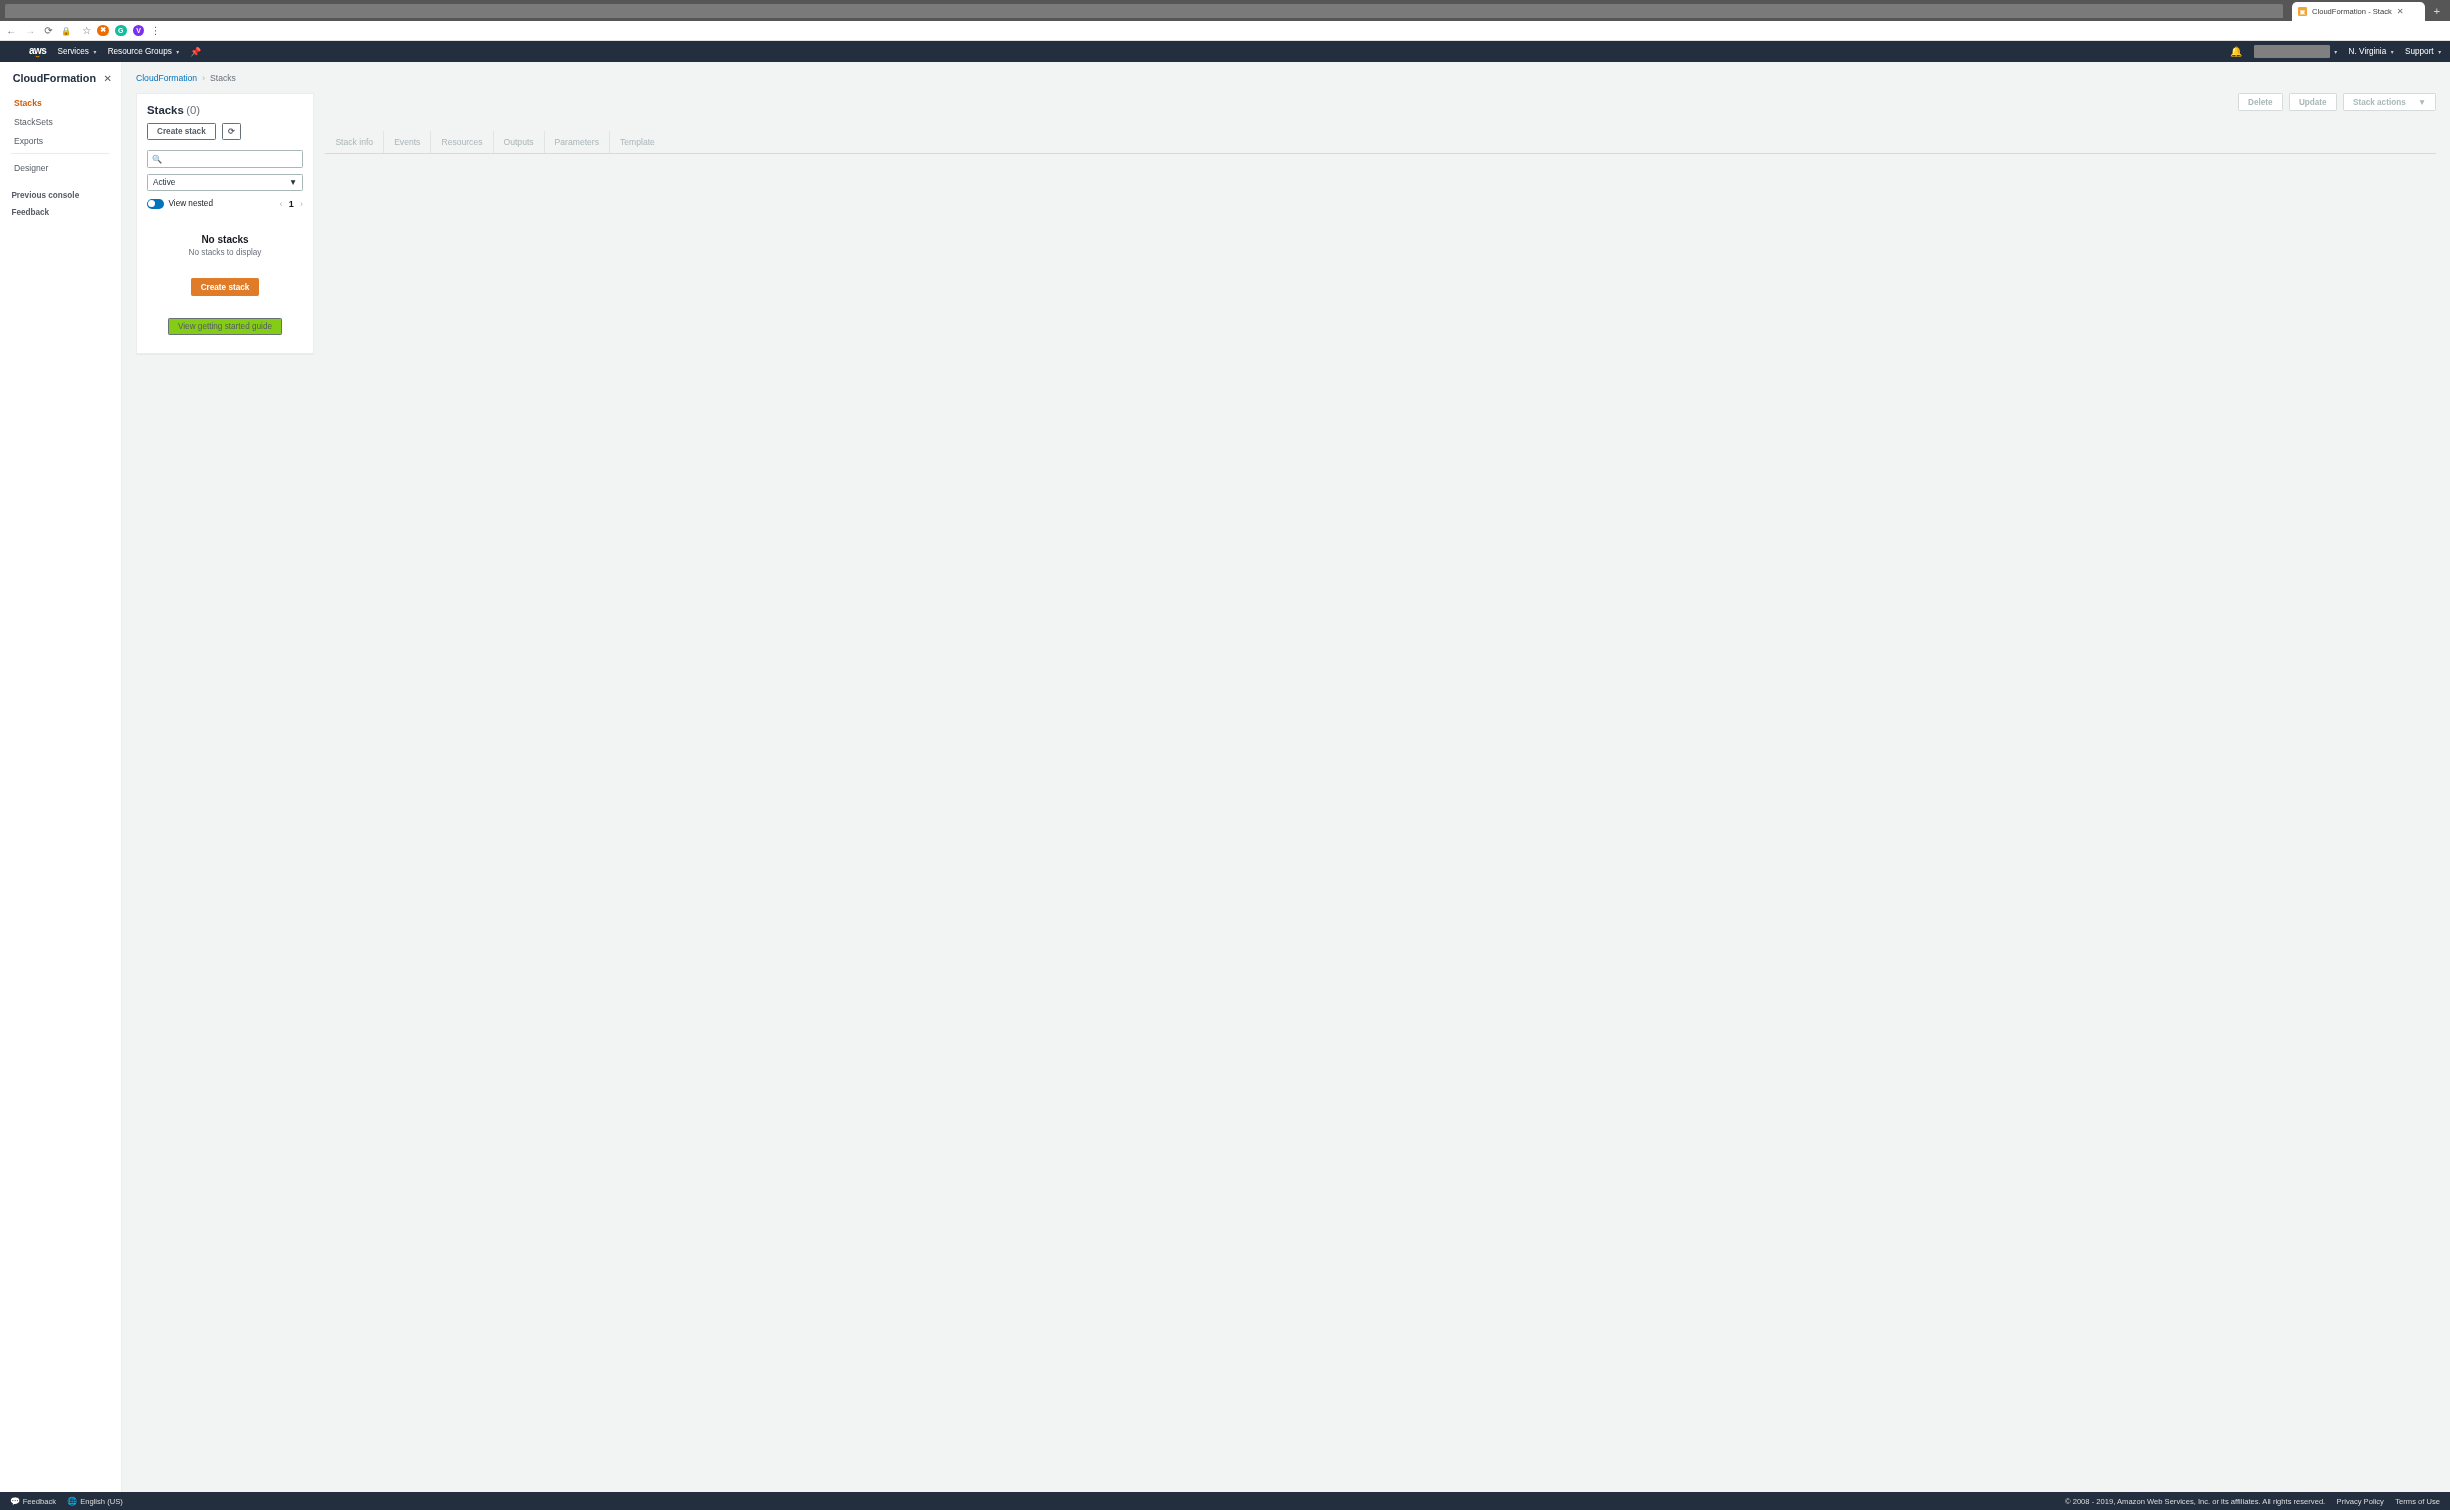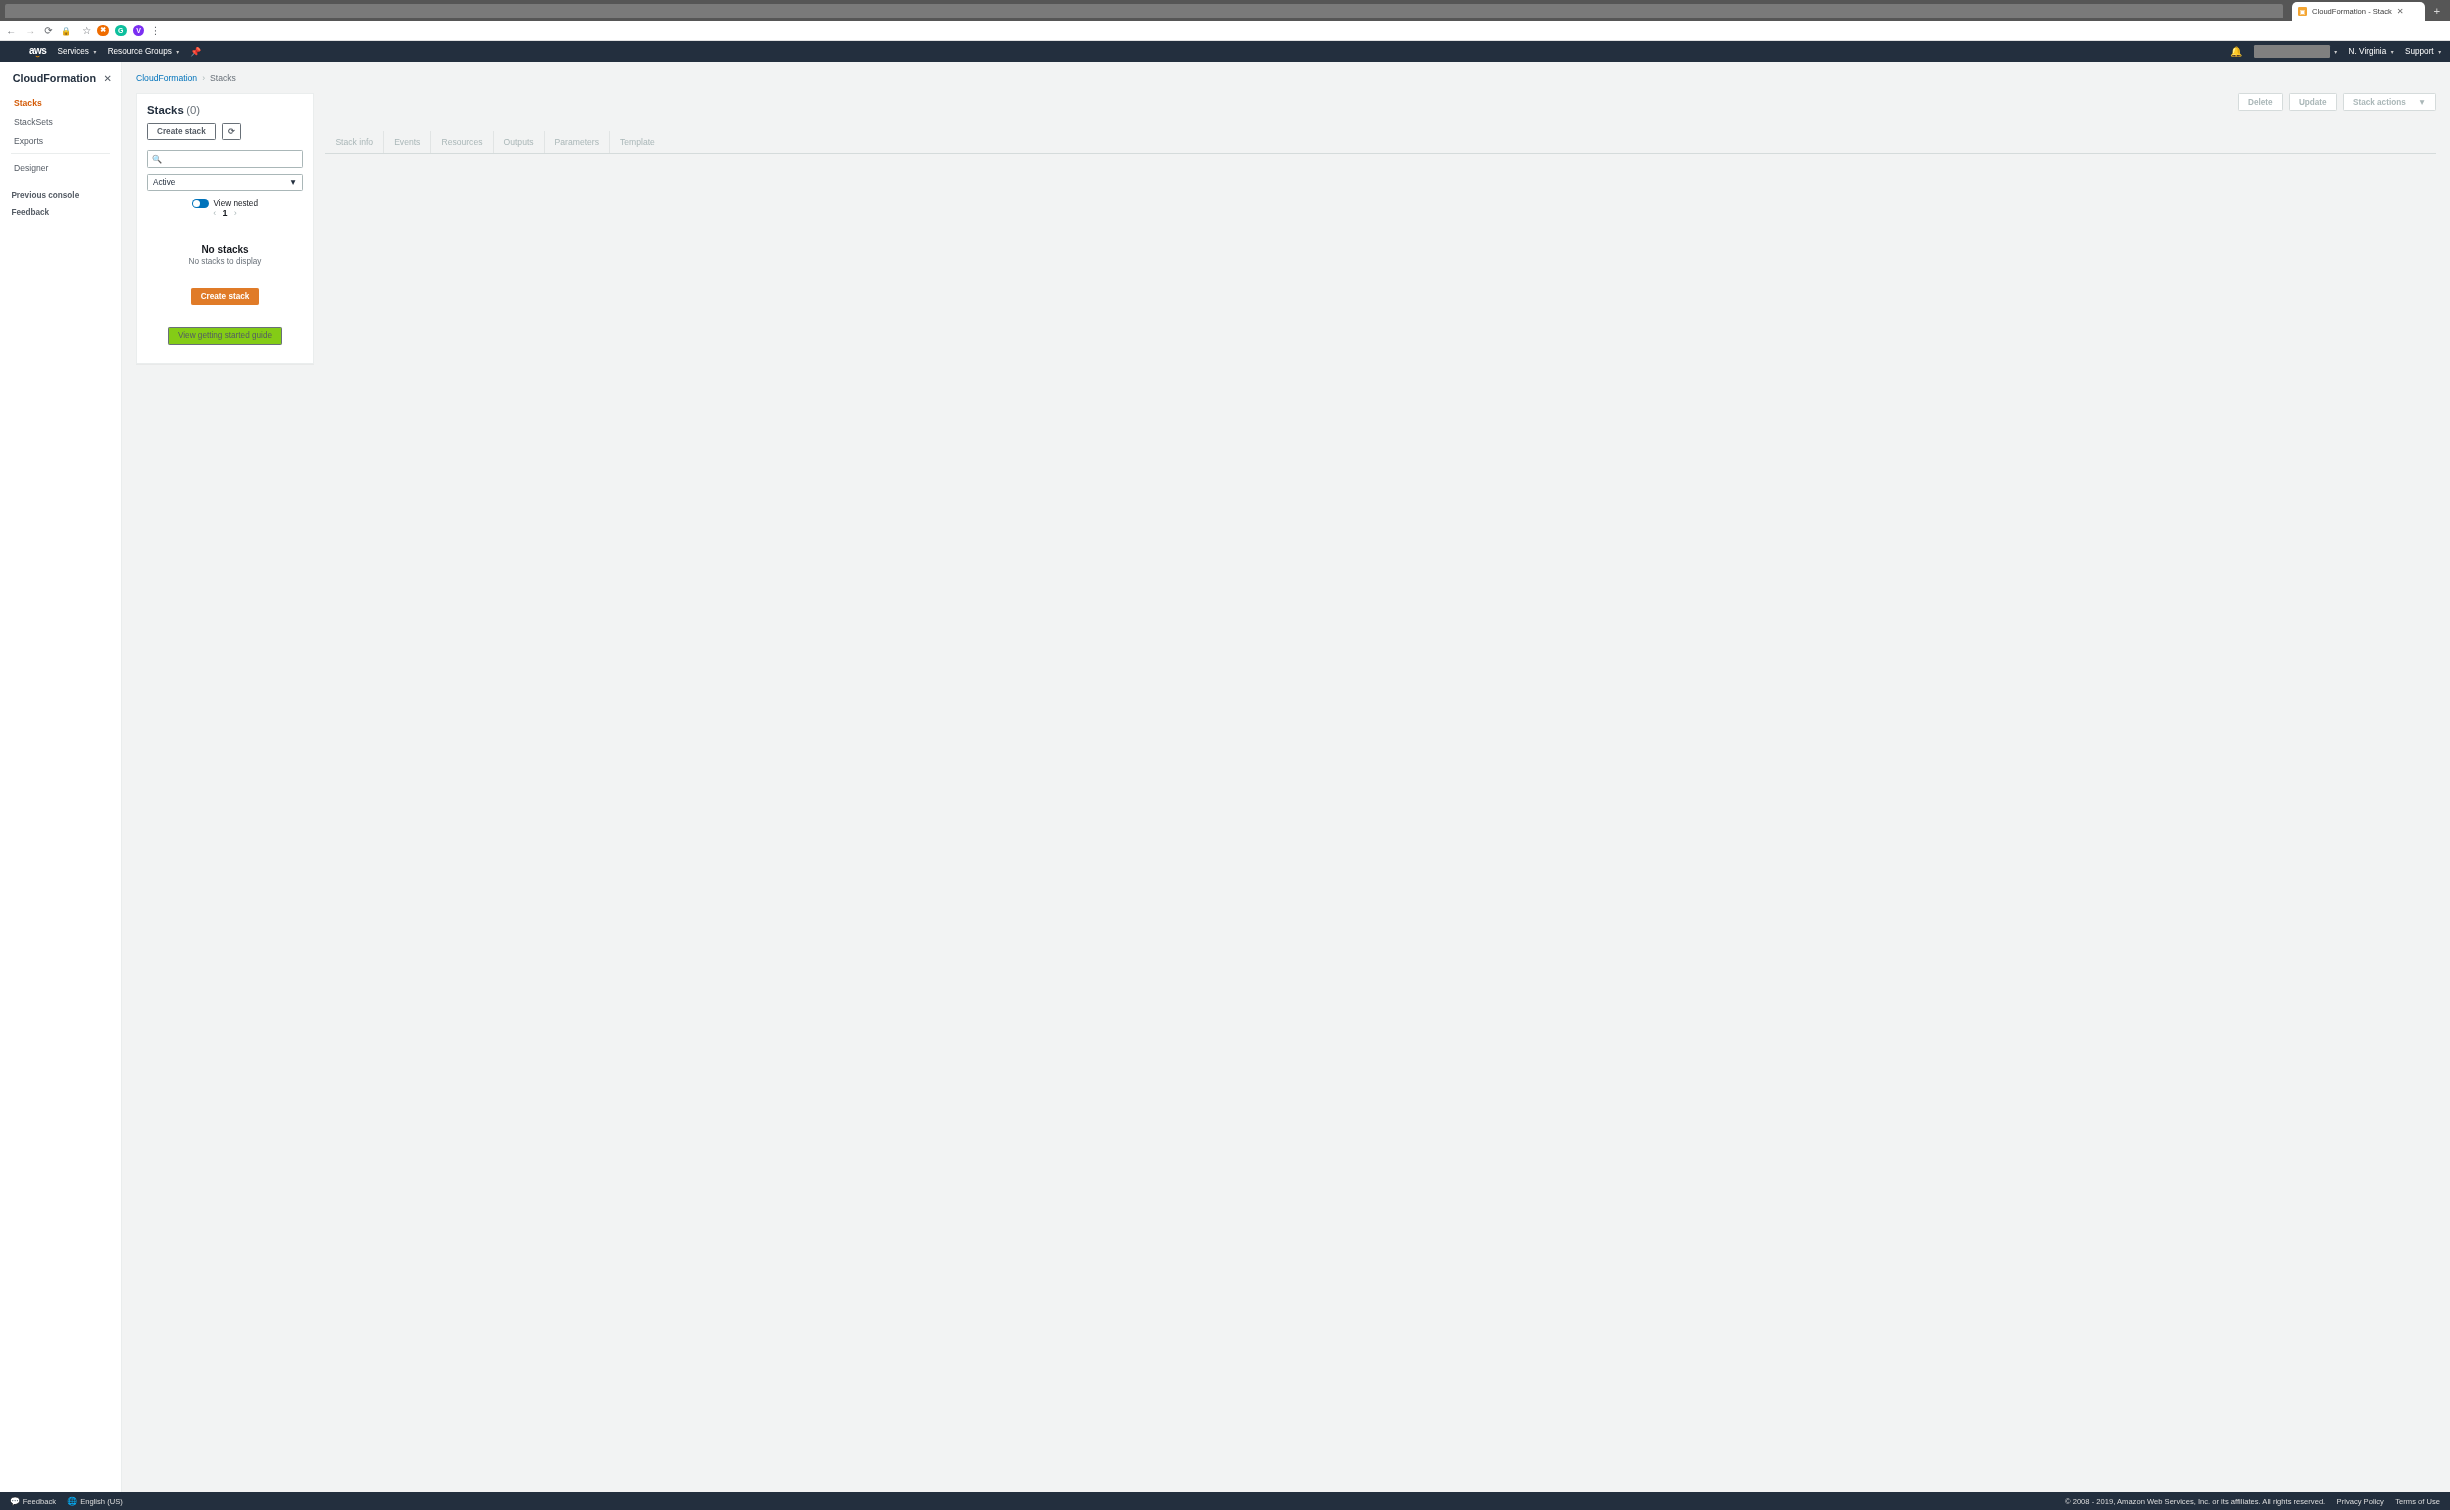--- a/index.html
+++ b/index.html
@@ -64,21 +64,21 @@
   .btn.primary { background: #e07b28; border-color: #e07b28; color: #fff; }
   .btn.disabled { color: #aab7b8; border-color: #d5dbdb; cursor: default;}
 
   .search { margin: 3.8px 10px 0 10px; position: relative;}
   .search input { width: 100%; padding: 3.2px 5px 3.2px 18px; border: 0.6px solid #aab7b8; border-radius: 1.3px; font-size: 8.2px; }
   .search .mag { position:absolute; left:5px; top:50%; transform:translateY(-50%); color:#687078; font-size:8.2px;}
 
   .filter { margin: 6.3px 10px 0 10px;}
   .filter-select { width: 100%; border: 0.6px solid #aab7b8; border-radius: 1.3px; padding: 3.2px 5px; font-size: 8.2px; display:flex; align-items:center; justify-content:space-between; cursor:pointer; background:#fff;}
 
-  .toggle-row { margin: 7.6px 10px 7.6px 10px; display:flex; align-items:center; justify-content:space-between;flex-direction:column;}
+  .toggle-row { margin: 7.6px 10px 7.6px 10px; display:flex; align-items:center; justify-content:space-between;}
   .toggle-left { display:flex; align-items:center; gap:5px;}
   .toggle { width: 16.5px; height: 9.5px; border-radius: 5px; background: #0073bb; position: relative; cursor:pointer;}
   .toggle::after { content:''; position:absolute; left:1.3px; top:1.3px; width:7px; height:7px; border-radius:50%; background:#fff;}
   .toggle-label { font-size: 8.2px; color: #16191f;}
   .pager { display:flex; align-items:center; gap:6.3px; color:#687078;}
   .pager .pg { color:#aab7b8; cursor:pointer; font-size:9px;}
   .pager .num { font-weight:700; color:#16191f;}
 
   .empty { padding: 18px 10px 18px 10px; text-align:center; }
   .empty-title { font-size: 10px; font-weight: 700; color: #16191f;}

